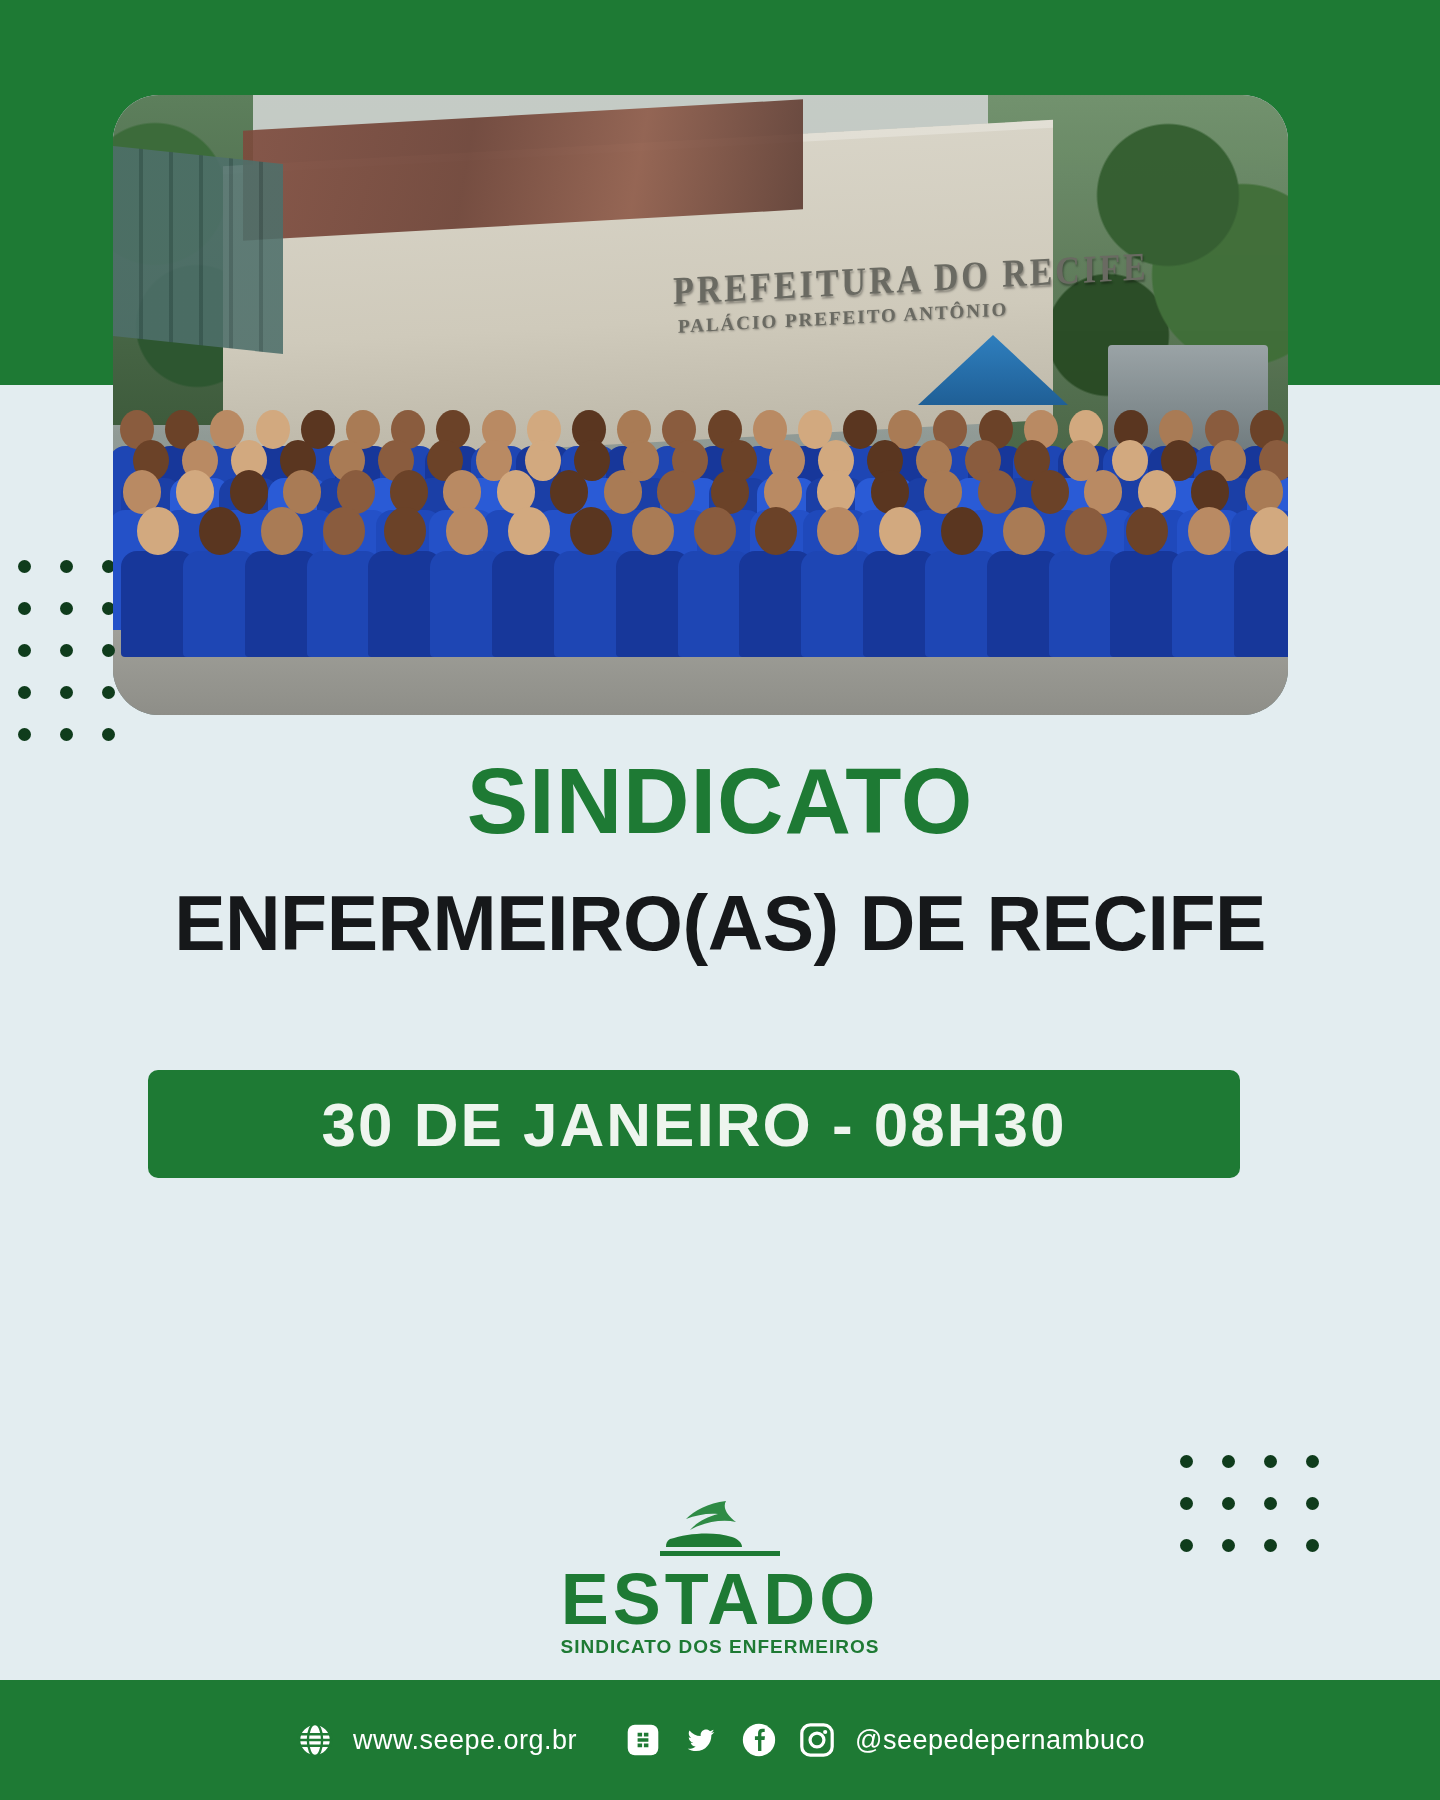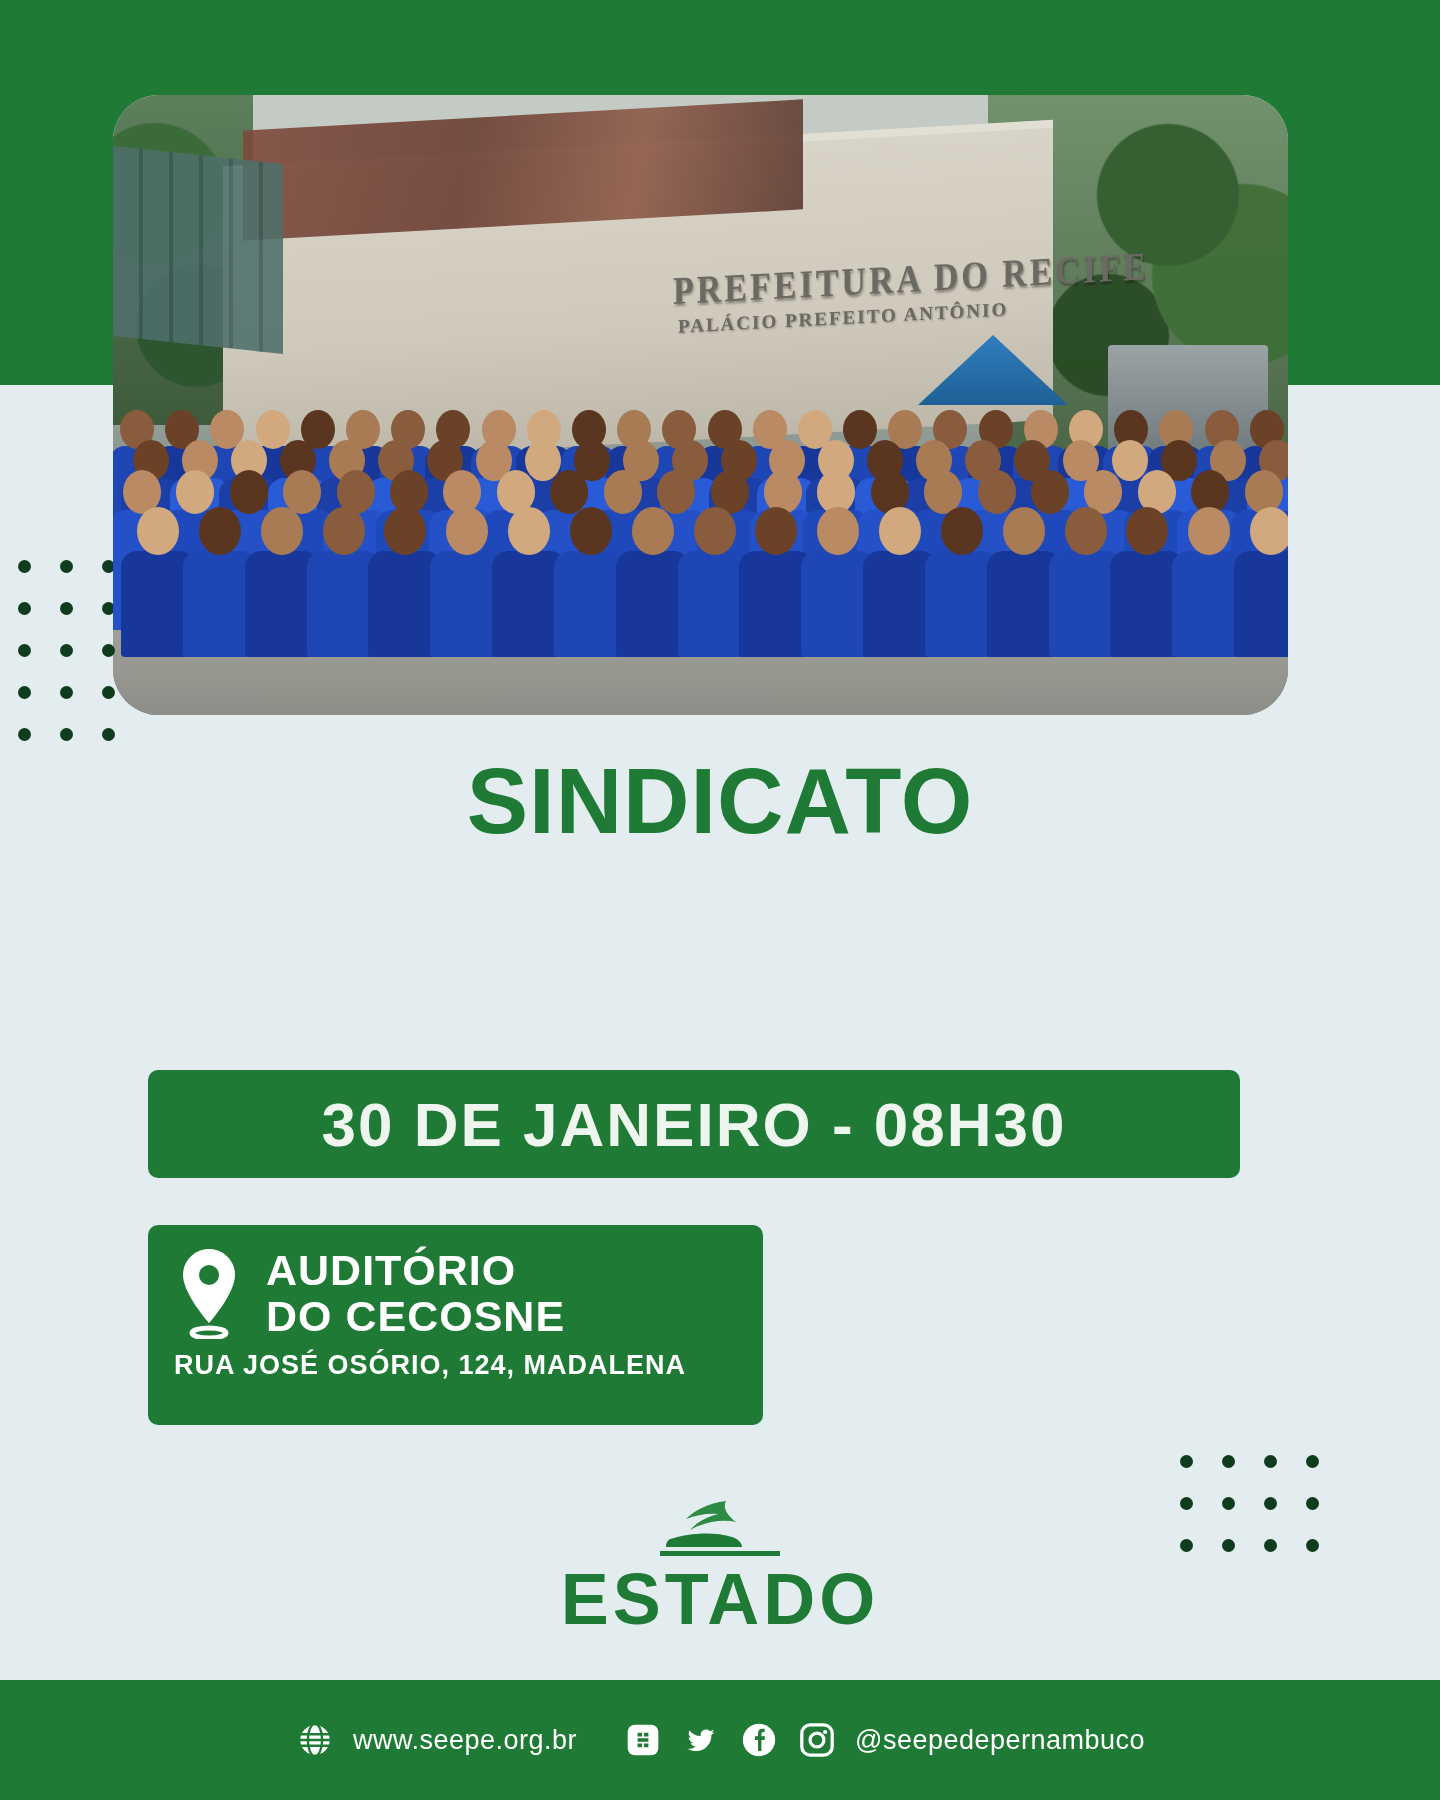--- a/index.html
+++ b/index.html
@@ -627,51 +627,37 @@
       <span class="dot" style="left: 42px; top: 42px;"></span>
       <span class="dot" style="left: 84px; top: 42px;"></span>
       <span class="dot" style="left: 126px; top: 42px;"></span>
       <span class="dot" style="left: 0px; top: 84px;"></span>
       <span class="dot" style="left: 42px; top: 84px;"></span>
       <span class="dot" style="left: 84px; top: 84px;"></span>
       <span class="dot" style="left: 126px; top: 84px;"></span>
     </div>
 
   <div class="title-main">SINDICATO</div>
+  <div class="title-sub">ENFERMEIRO(AS) DE RECIFE</div>
 
   <div class="date-bar">
     <span>30 DE JANEIRO - 08H30</span>
   </div>
 
-  <div class="loc-box">
-    <div class="loc-top">
-      <div class="pin">
-        <svg viewBox="0 0 70 92" width="70" height="92" aria-hidden="true">
-          <path d="M35 2C20.6 2 9 13.6 9 28c0 19 26 48 26 48s26-29 26-48C61 13.6 49.4 2 35 2z" fill="#ffffff"></path>
-          <circle cx="35" cy="28" r="10" fill="#1e7a34"></circle>
-          <ellipse cx="35" cy="86" rx="17" ry="5" fill="none" stroke="#ffffff" stroke-width="5"></ellipse>
-        </svg>
-      </div>
-      <div>
-        <div class="loc-name">AUDITÓRIO</div>
-        <div class="loc-name">DO CECOSNE</div>
-      </div>
-    </div>
-    <div class="loc-addr">RUA JOSÉ OSÓRIO, 124, MADALENA</div>
-  </div>
 
   <div class="logo-wrap">
     <div class="logo-mark">
       <svg viewBox="0 0 180 66" width="180" height="66" aria-hidden="true">
         <path d="M96 6c-18 2-32 10-40 18 10-4 22-6 32-5-12 3-22 9-28 16 14-8 32-11 46-8-8-6-14-14-10-21z" fill="#2e8b45"></path>
         <path d="M40 44c18-6 44-8 62-2 6 2 10 6 10 10H36c0-4 1-6 4-8z" fill="#1e7a34"></path>
         <path d="M30 56h120v5H30z" fill="#1e7a34"></path>
       </svg>
     </div>
     <div class="logo-name">ESTADO</div>
+    <div class="logo-sub1">SINDICATO DOS ENFERMEIROS</div>
   </div>
 
   <div class="footer">
     <span class="ficon">
       <svg viewBox="0 0 40 40" width="38" height="38" aria-hidden="true">
         <circle cx="20" cy="20" r="17" fill="#ffffff"></circle>
         <circle cx="20" cy="20" r="17" fill="none" stroke="#1e7a34" stroke-width="3"></circle>
         <ellipse cx="20" cy="20" rx="7.5" ry="17" fill="none" stroke="#1e7a34" stroke-width="2.5"></ellipse>
         <path d="M4 14h32M4 26h32M3 20h34" stroke="#1e7a34" stroke-width="2.5" fill="none"></path>
       </svg>

